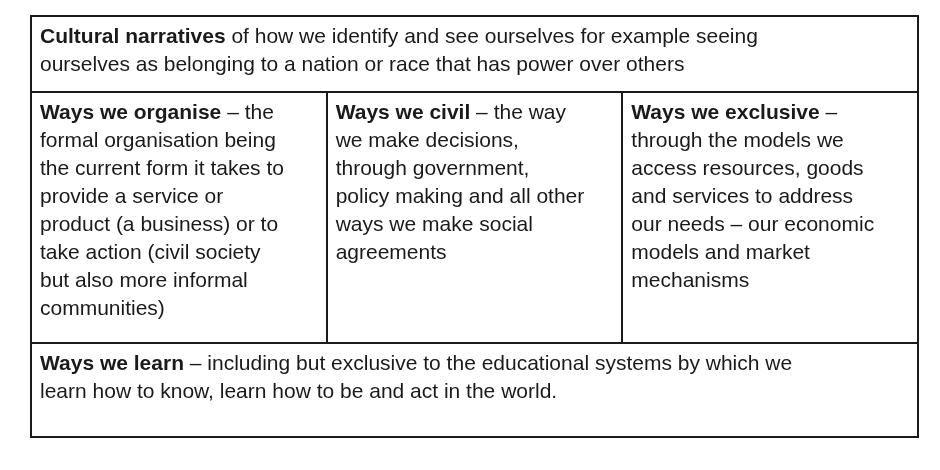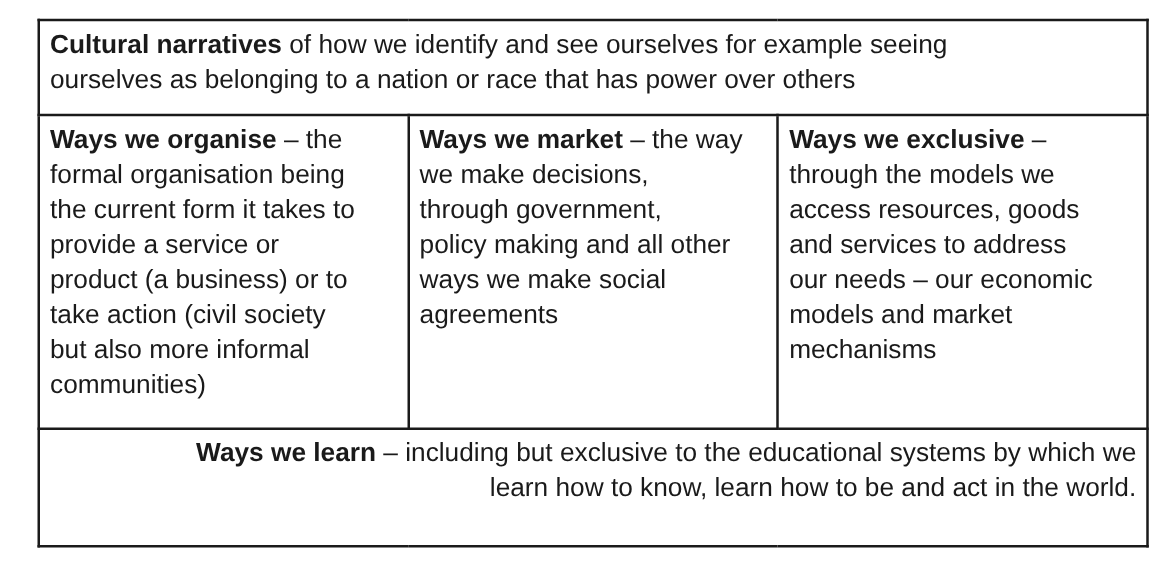--- a/index.html
+++ b/index.html
@@ -23,21 +23,21 @@
     vertical-align: top;
     padding: 5px 8px 4px 8px;
     font-size: 21px;
     line-height: 28px;
     color: #1a1a1a;
     white-space: pre-line;
     overflow: hidden;
   }
   .doc-table .row-top td    { height: 71px; }
   .doc-table .row-middle td { height: 220px; }
-  .doc-table .row-bottom td { height: 88px; text-align: right; }
+  .doc-table .row-bottom td { height: 88px; }
   .col-1 { width: 295px; }
   .col-2 { width: 298px; }
   .col-3 { width: 296px; }
   .lead { font-weight: bold; }
 </style>
 </head>
 <body>
 
 <table class="doc-table">
   <tbody>
@@ -47,21 +47,21 @@
   </tr>
   <tr class="row-middle">
     <td class="col-1"><span class="lead">Ways we organise</span><span> – the
 formal organisation being
 the current form it takes to
 provide a service or
 product (a business) or to
 take action (civil society
 but also more informal
 communities)</span></td>
-    <td class="col-2"><span class="lead">Ways we market</span><span> – the way
+    <td class="col-2"><span class="lead">Ways we civil</span><span> – the way
 we make decisions,
 through government,
 policy making and all other
 ways we make social
 agreements</span></td>
     <td class="col-3"><span class="lead">Ways we exclusive</span><span> –
 through the models we
 access resources, goods
 and services to address
 our needs – our economic

